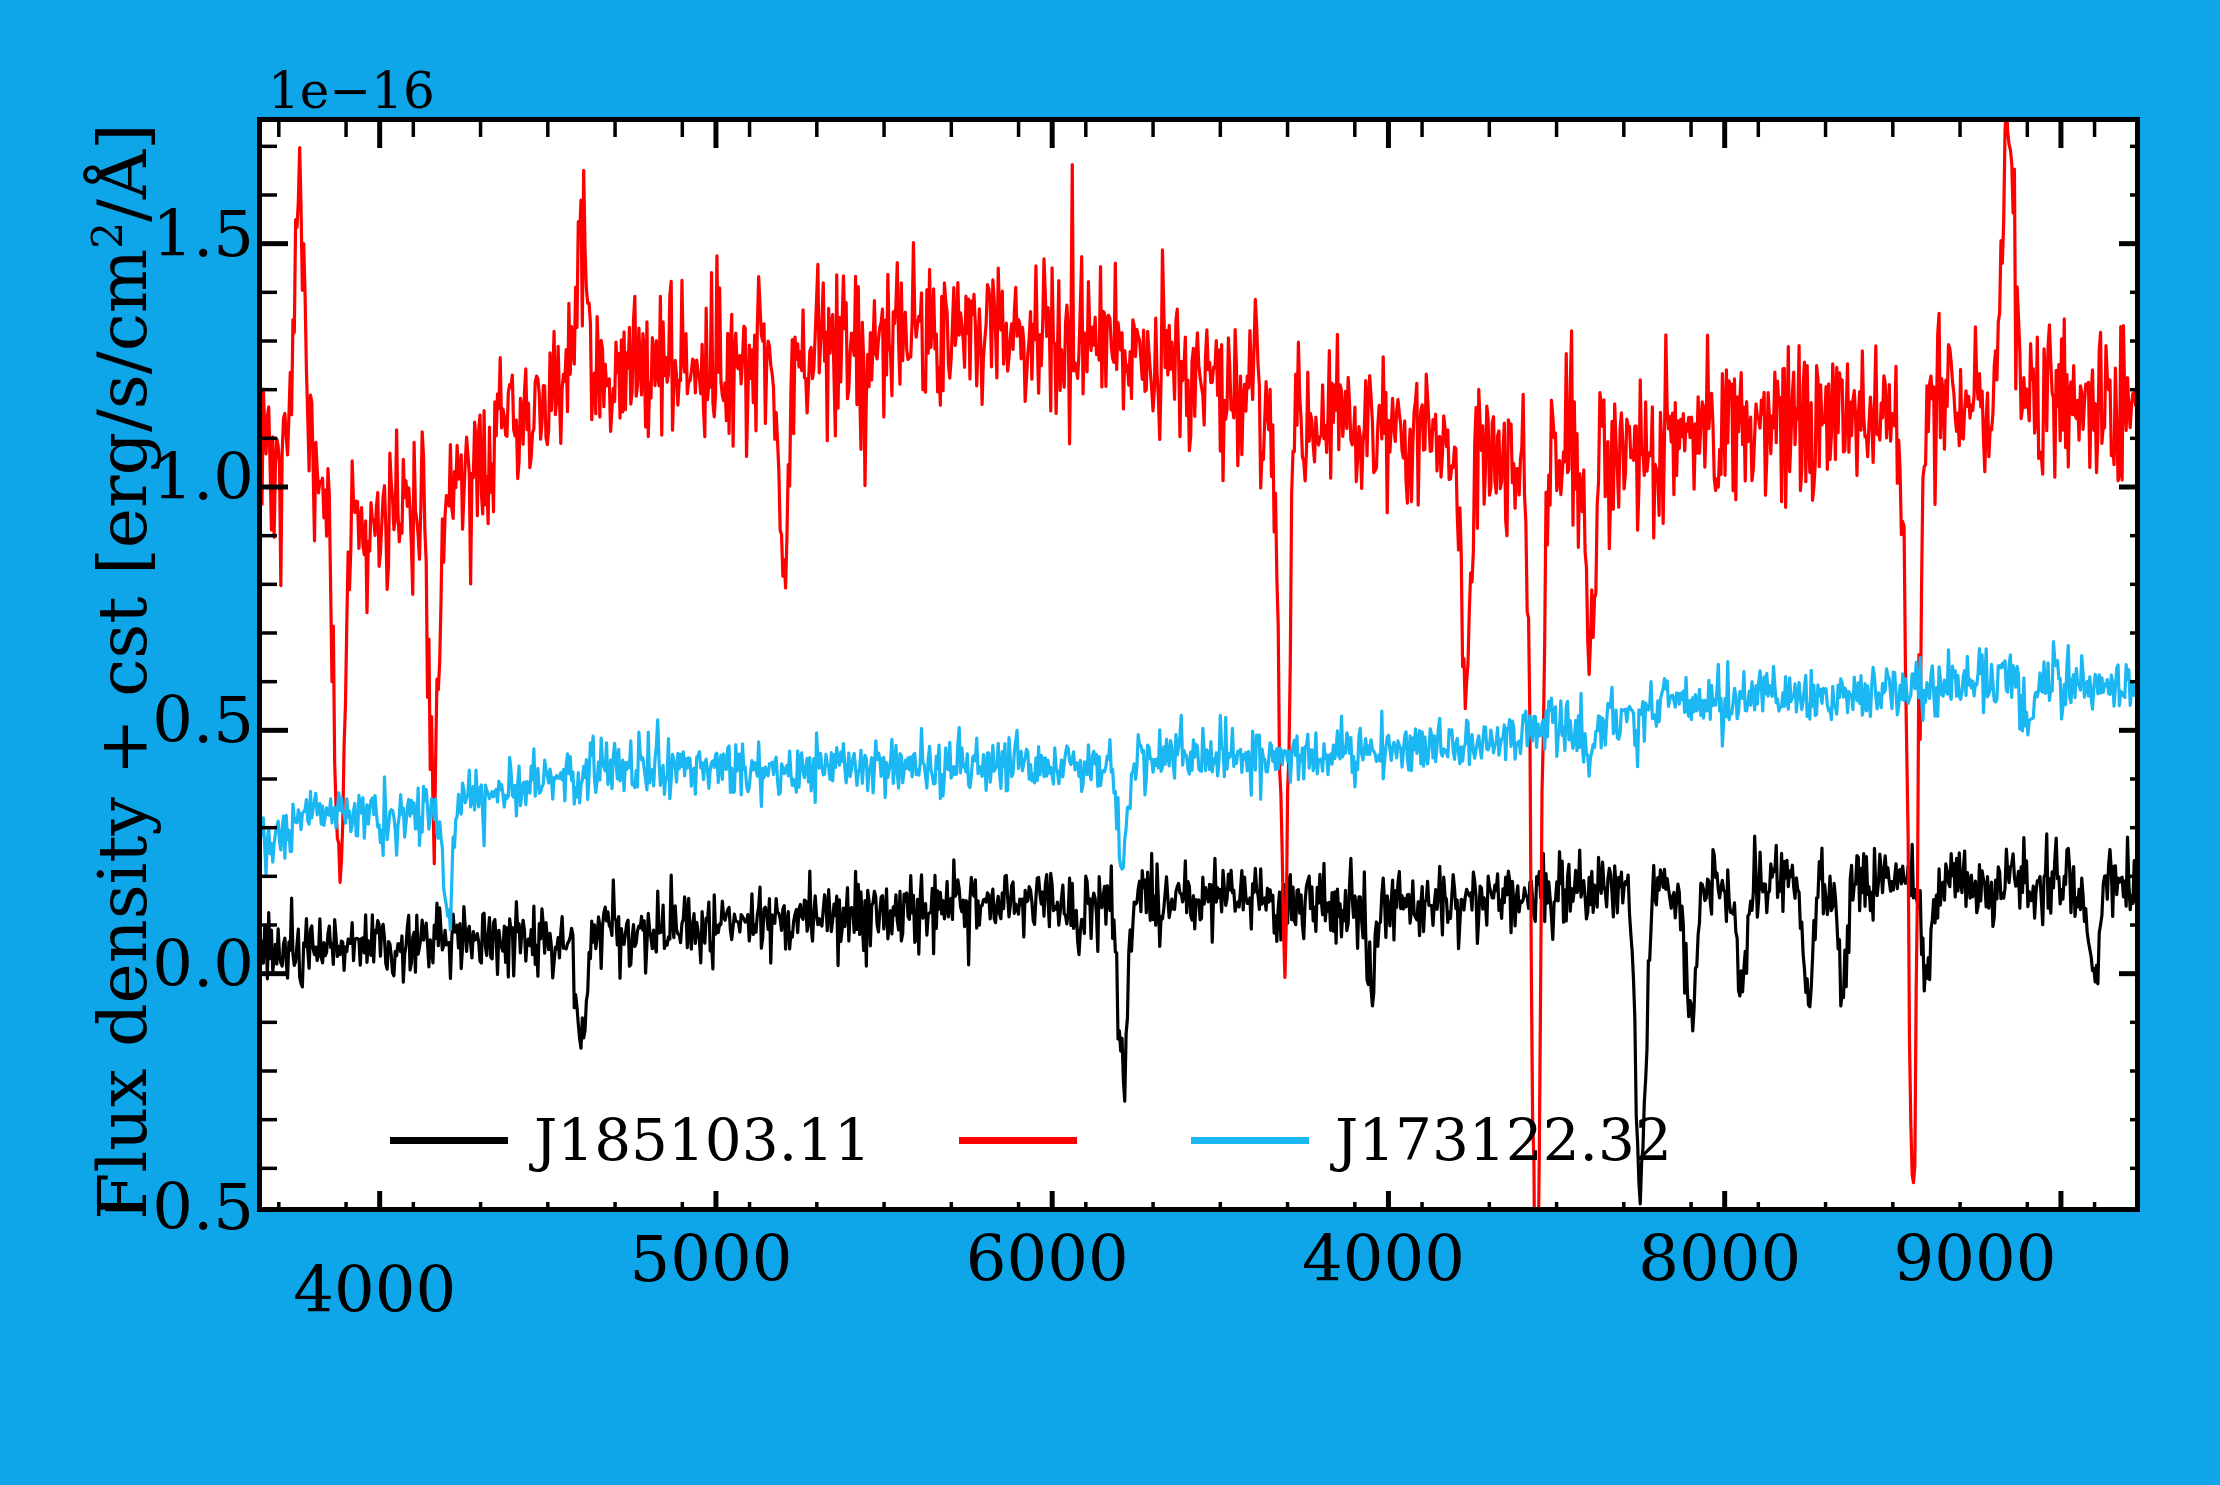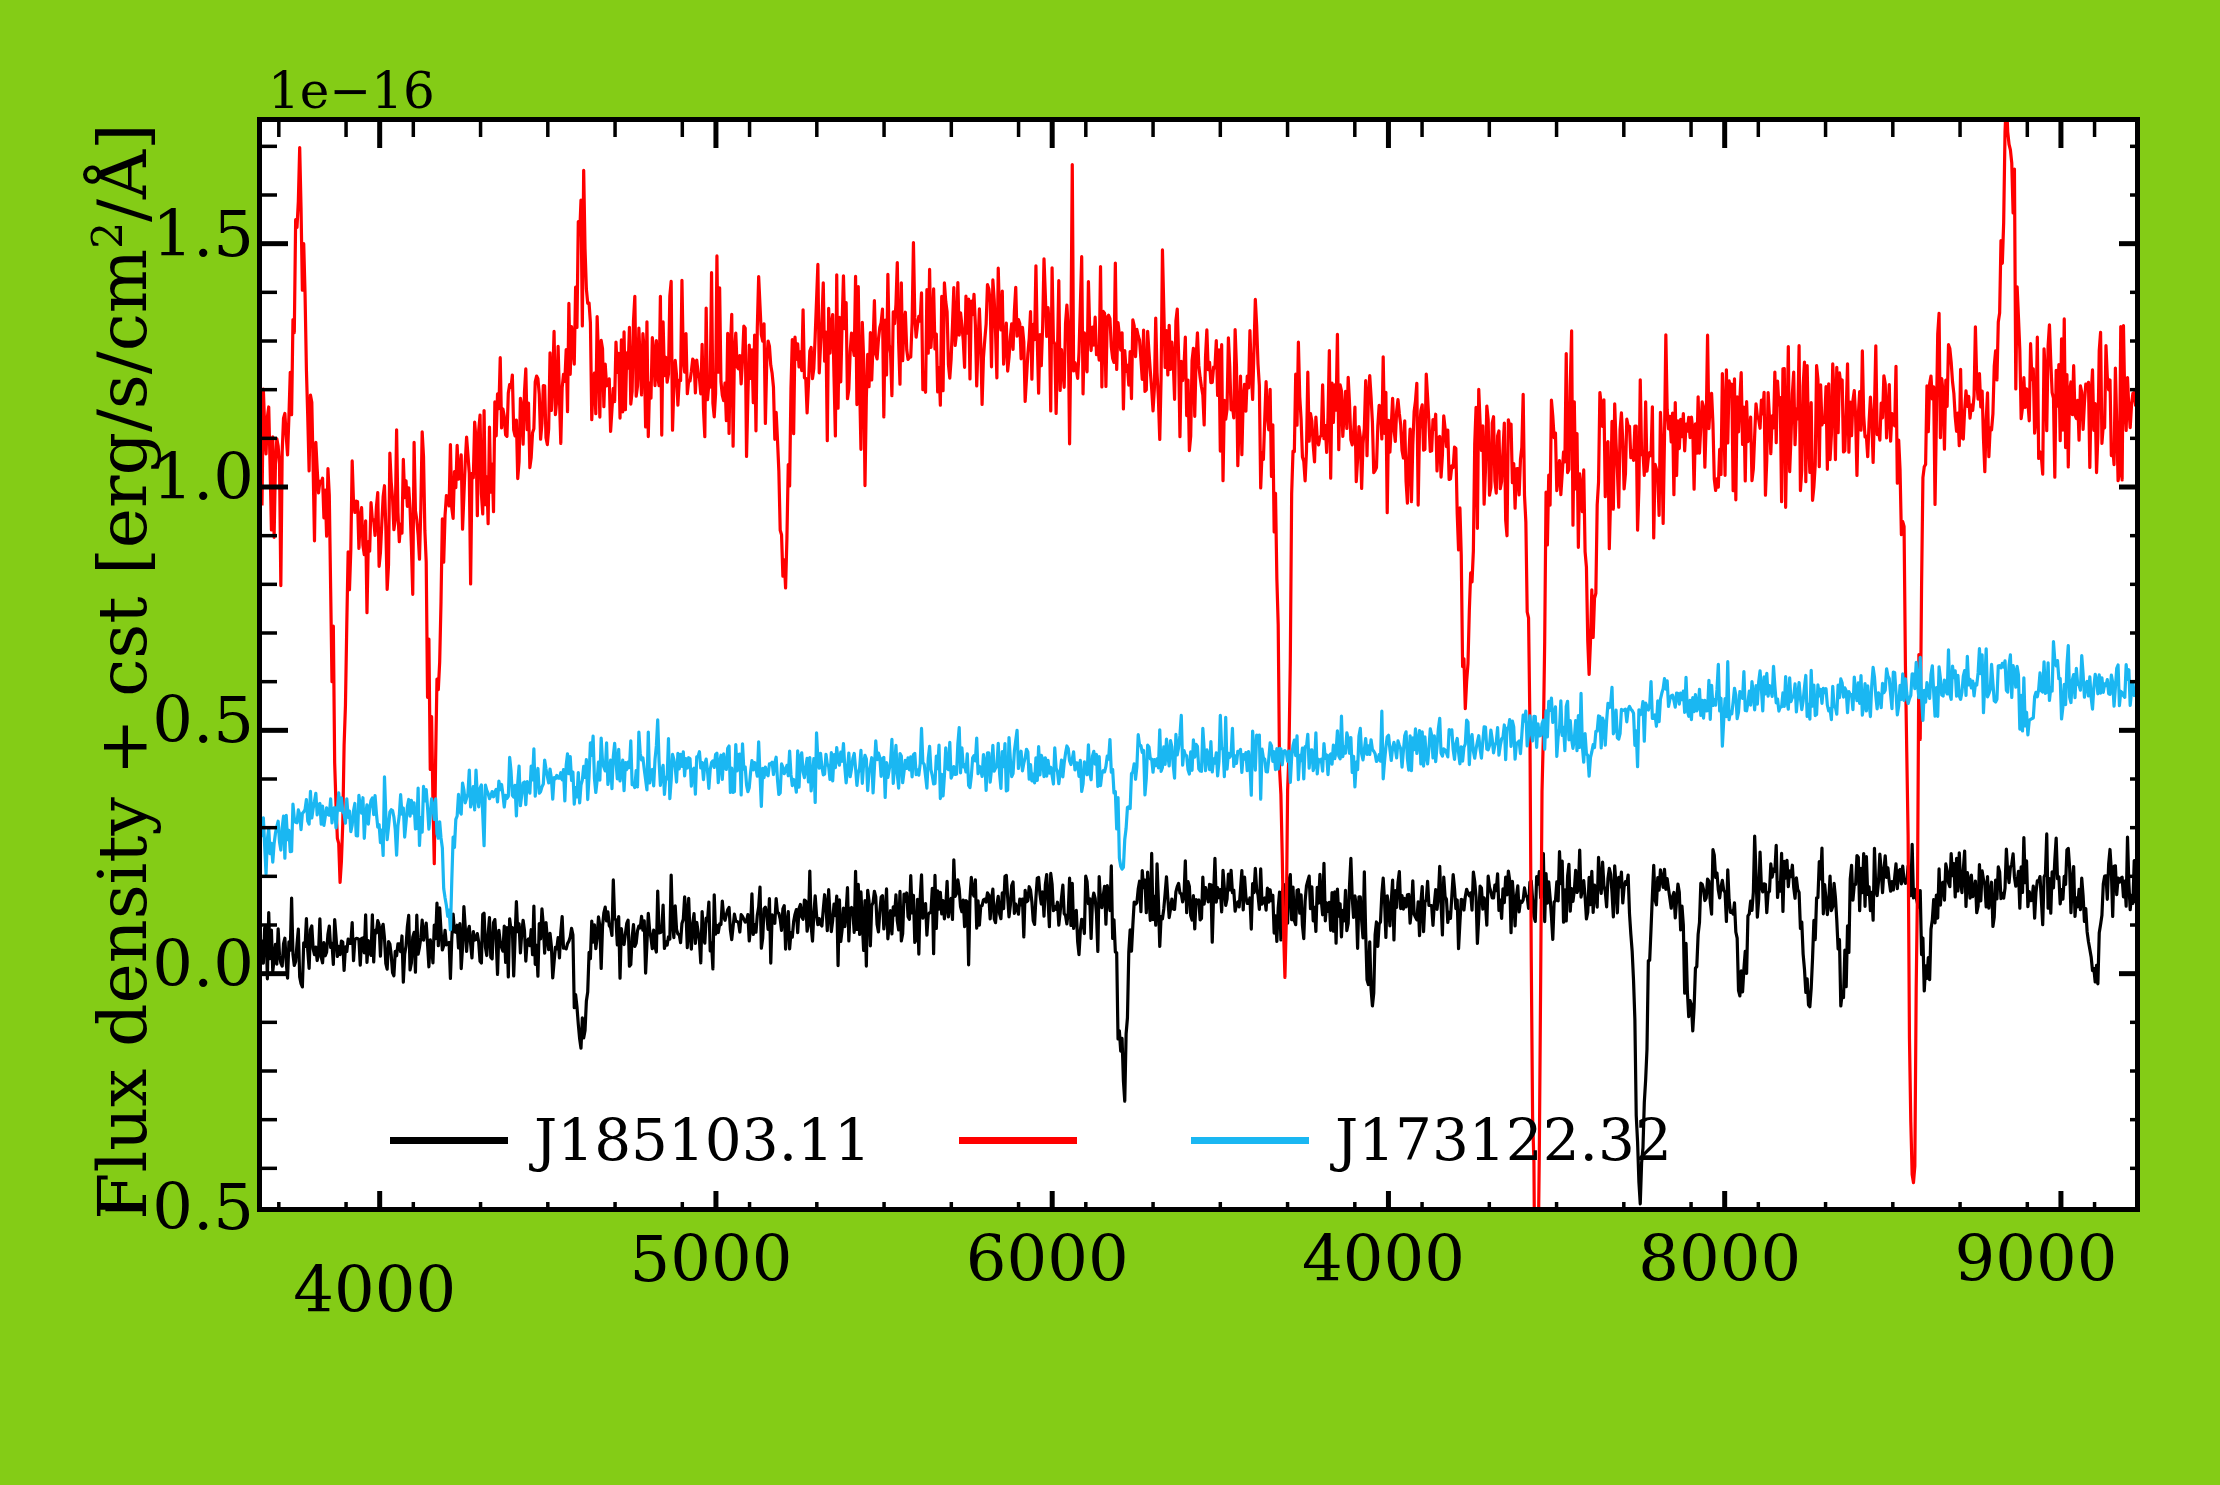--- a/index.html
+++ b/index.html
@@ -5,21 +5,21 @@
   html, body {
     margin: 0; padding: 0;
     width: 2220px; height: 1485px;
     background: #ffffff;
     font-family: "DejaVu Serif", "Liberation Serif", serif;
     overflow: hidden;
   }
   #figure {
     position: relative;
     width: 2220px; height: 1485px;
-    background: #84cc16;
+    background: #0ea5e9;
   }
   
   #axes {
     position: absolute;
     left: 257px; top: 117px;
     width: 1883px; height: 1095px;
     box-sizing: border-box;
     border: 5px solid #000000;
     background: #ffffff;
     overflow: hidden;
@@ -236,21 +236,21 @@
       <div class="ytl" style="top: 926.667px;">0.0</div>
       <div class="ytl" style="top: 1170px;">−0.5</div>
     </div>
 
   <div id="xtick-labels">
       <div class="xtl" style="left: 214.688px; margin-top: 31px;">4000</div>
       <div class="xtl" style="left: 550.938px;">5000</div>
       <div class="xtl" style="left: 887.188px;">6000</div>
       <div class="xtl" style="left: 1223.44px;">4000</div>
       <div class="xtl" style="left: 1559.69px;">8000</div>
-      <div class="xtl" style="left: 1876px;">9000</div>
+      <div class="xtl" style="left: 1815px;">9000</div>
     </div>
 
   <div id="ylabel"><span>Flux density + cst [erg/s/cm</span><span class="sup">2</span><span>/Å]</span></div>
 
   <div id="legend">
       <div class="legend-entry">
         <span class="legend-swatch" style="background: rgb(0, 0, 0);"></span>
         <span class="legend-text">J185103.11</span>
       </div>
       <div class="legend-entry">

